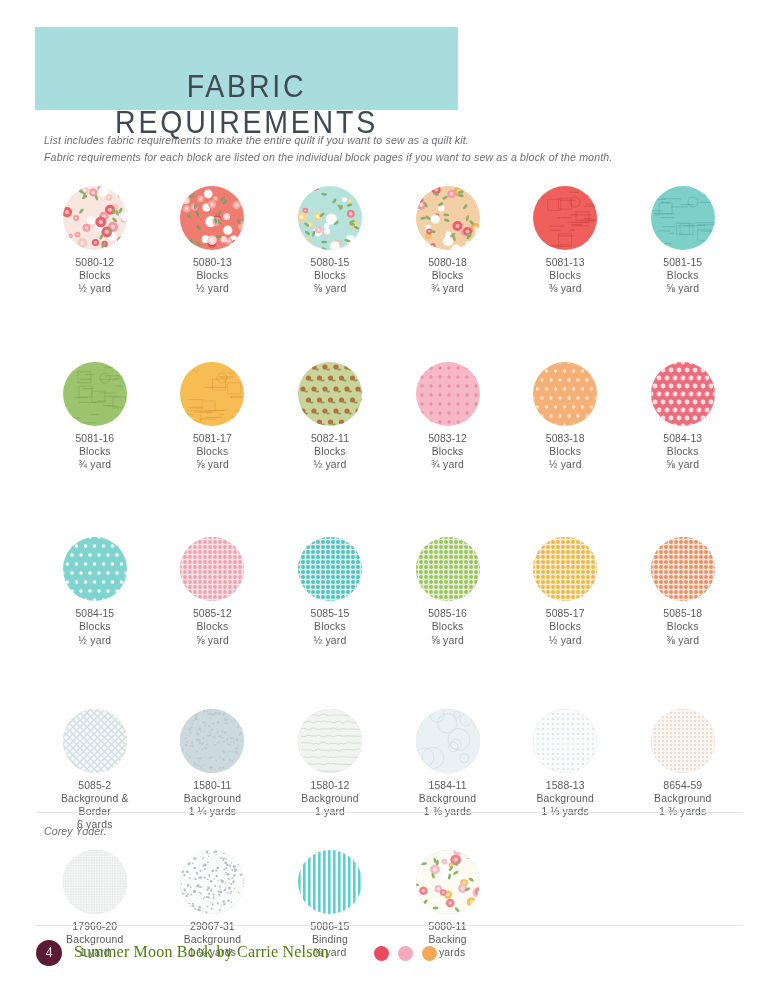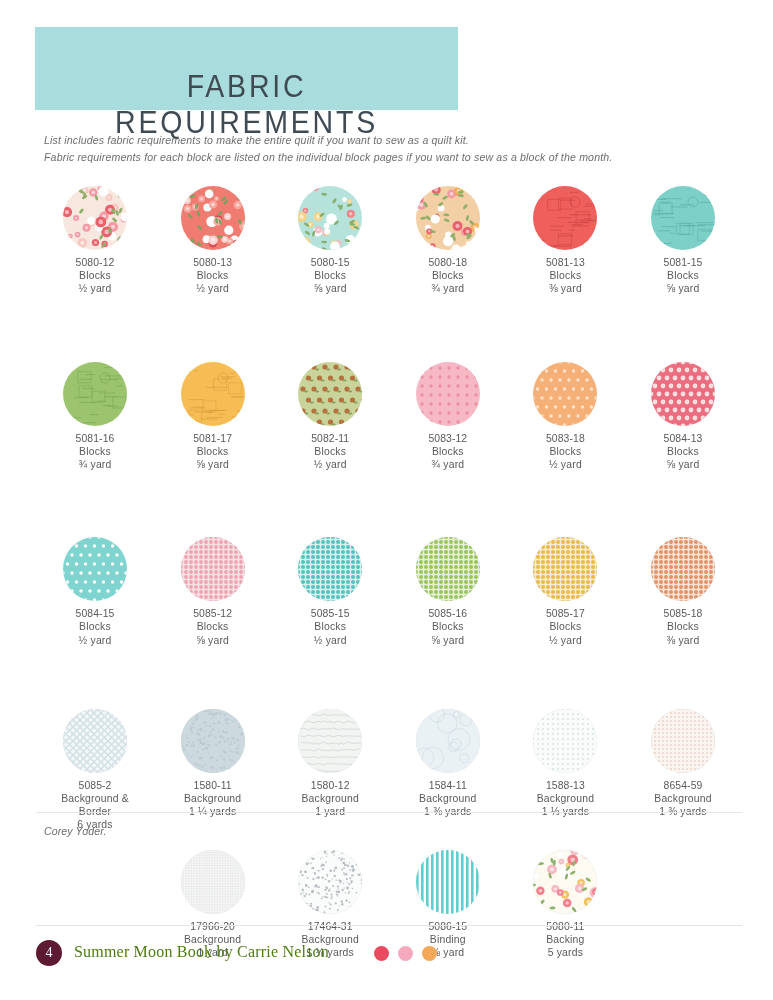--- a/index.html
+++ b/index.html
@@ -46,21 +46,21 @@
     font-style:italic;
     font-size:10.6px;
     line-height:17px;
     color:#6d6e71;
     letter-spacing:0.15px;
   }
   .intro div{white-space:nowrap;}
 
   
   .grid{position:absolute;left:36px;top:186px;width:706px;}
-  .row{display:flex;width:706px;justify-content:center;}
+  .row{display:flex;width:706px;}
   .cell{
     width:117.6px;
     display:flex;flex-direction:column;align-items:center;
   }
   .swatch{
     width:64px;height:64px;border-radius:50%;
     position:relative;overflow:hidden;
     flex:0 0 auto;
   }
   .swatch.edge{box-shadow:inset 0 0 0 1px rgba(140,150,160,.45);}
@@ -3112,21 +3112,21 @@
               <circle cx="28.0" cy="36.8" r="0.7" fill="#b9c0c4"></circle>
               <circle cx="27.5" cy="56.4" r="0.9" fill="#b9c0c4"></circle>
               <circle cx="25.0" cy="18.9" r="1.0" fill="#b9c0c4"></circle>
               <circle cx="47.3" cy="15.0" r="1.3" fill="#b9c0c4"></circle>
               <circle cx="56.9" cy="7.4" r="0.7" fill="#b9c0c4"></circle>
               <circle cx="16.6" cy="22.8" r="1.0" fill="#b9c0c4"></circle>
               <circle cx="17.1" cy="23.8" r="1.0" fill="#b9c0c4"></circle>
               <circle cx="21.0" cy="37.1" r="1.0" fill="#b9c0c4"></circle>
             </svg></div>
           <div class="label">
-            <div class="code">17464-31</div>
+            <div class="code">29067-31</div>
             <div>Background</div>
             <div>1 ⅛ yards</div>
           </div>
         </div>
         <div class="cell">
           <div class="swatch edge"><svg width="64" height="64" viewBox="0 0 64 64" xmlns="http://www.w3.org/2000/svg">
               <rect width="64" height="64" fill="#ffffff"></rect>
               <rect x="0" y="0" width="2.6" height="64" fill="#5ccfd0"></rect>
               <rect x="5" y="0" width="2.6" height="64" fill="#5ccfd0"></rect>
               <rect x="10" y="0" width="2.6" height="64" fill="#5ccfd0"></rect>

